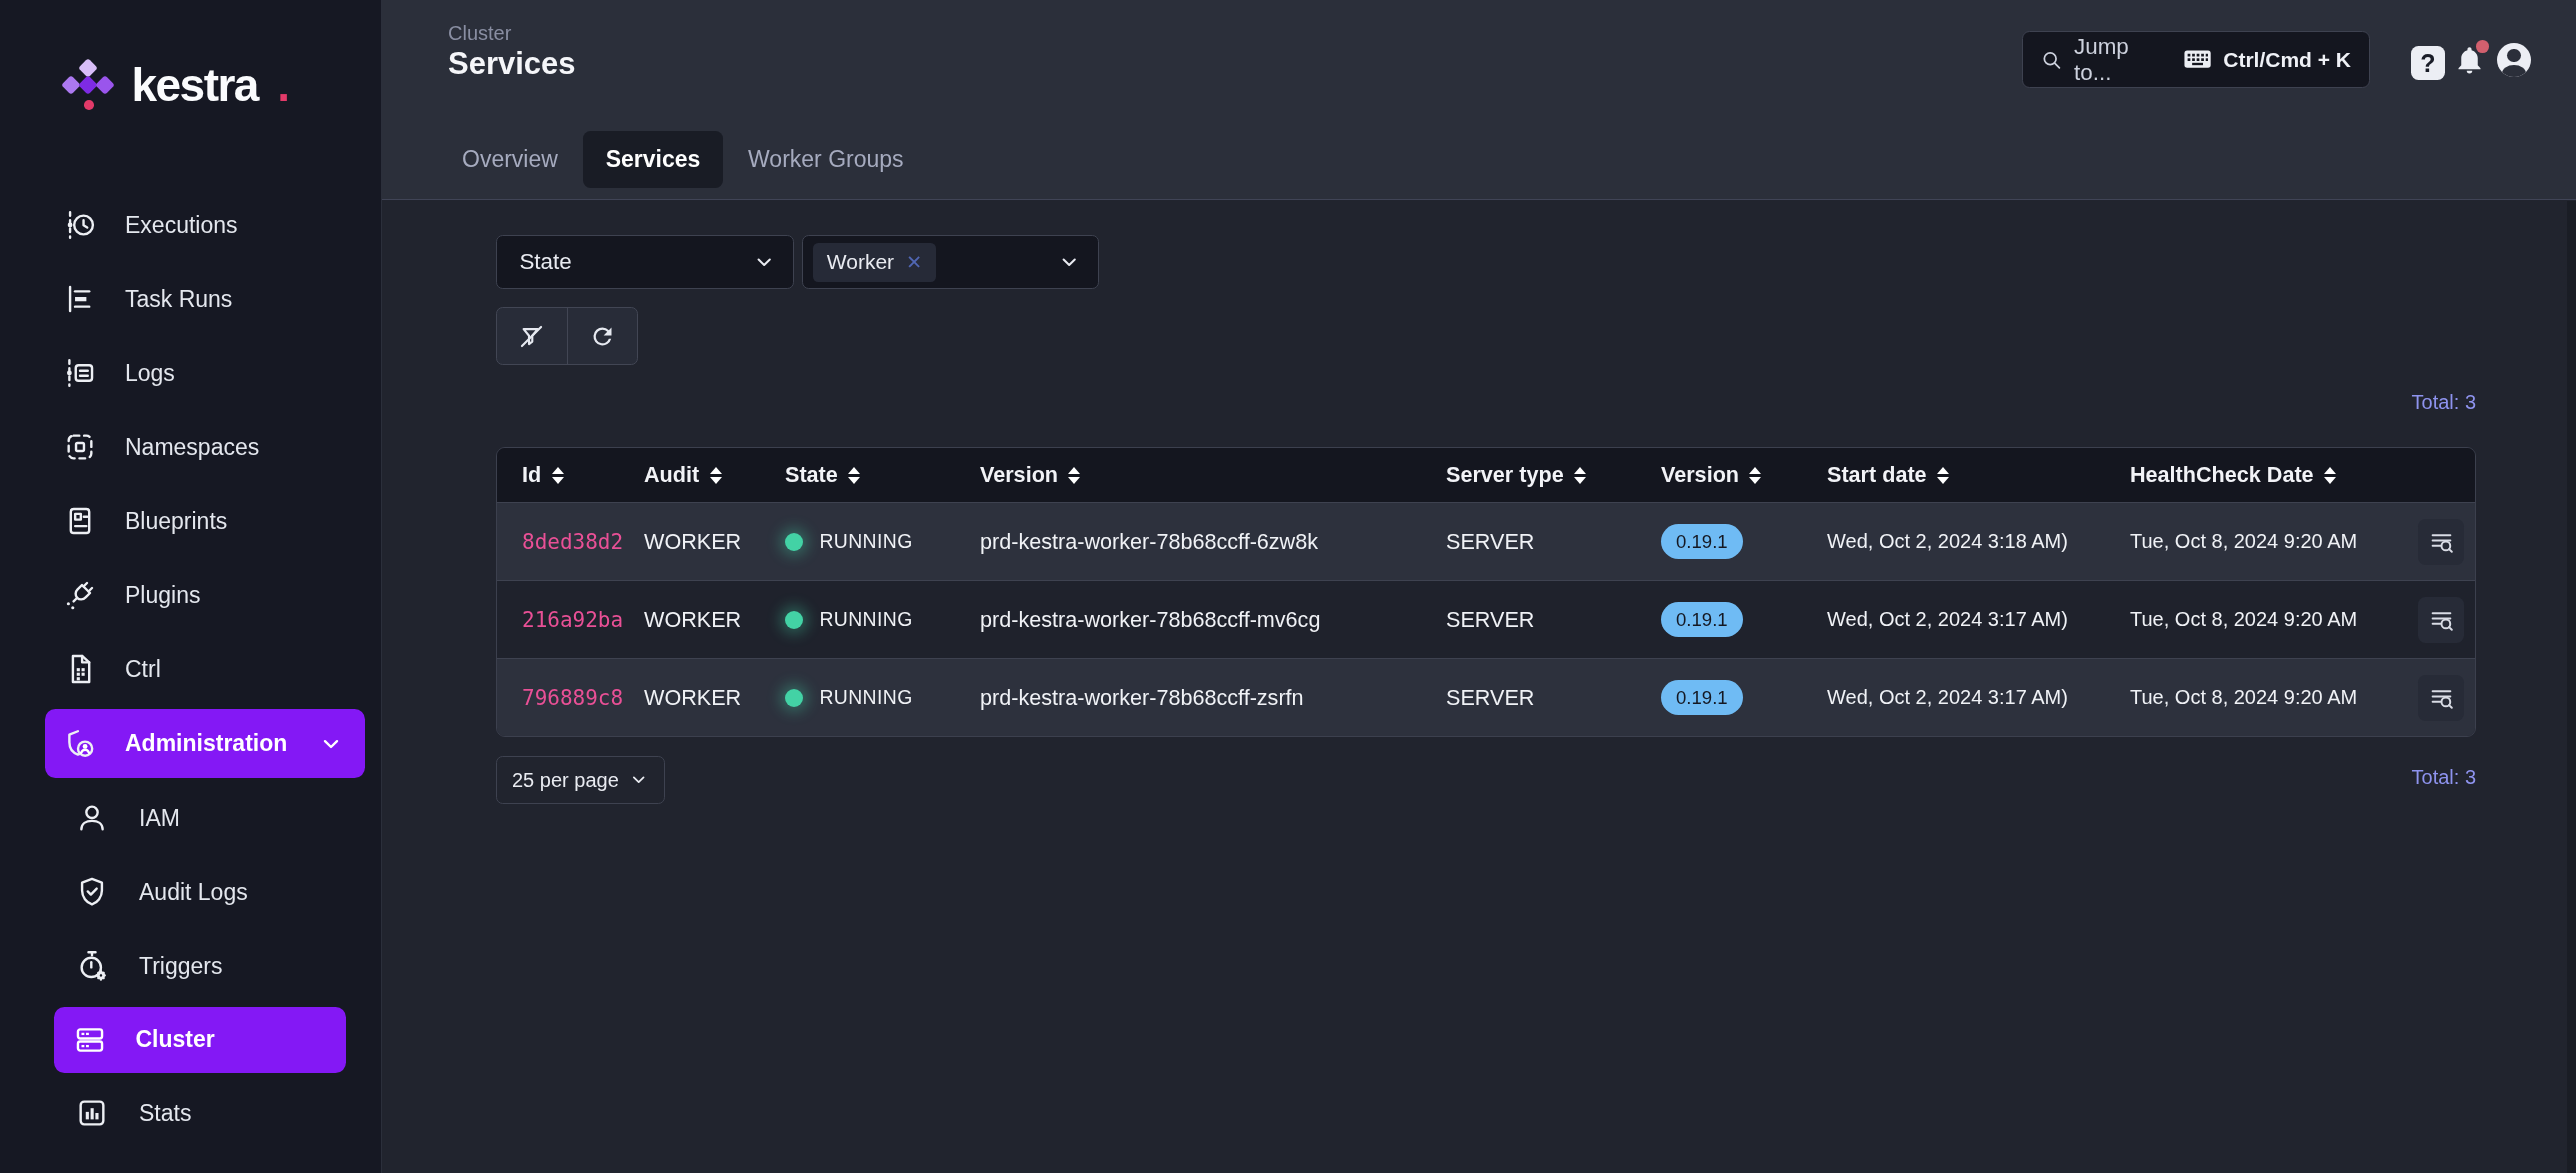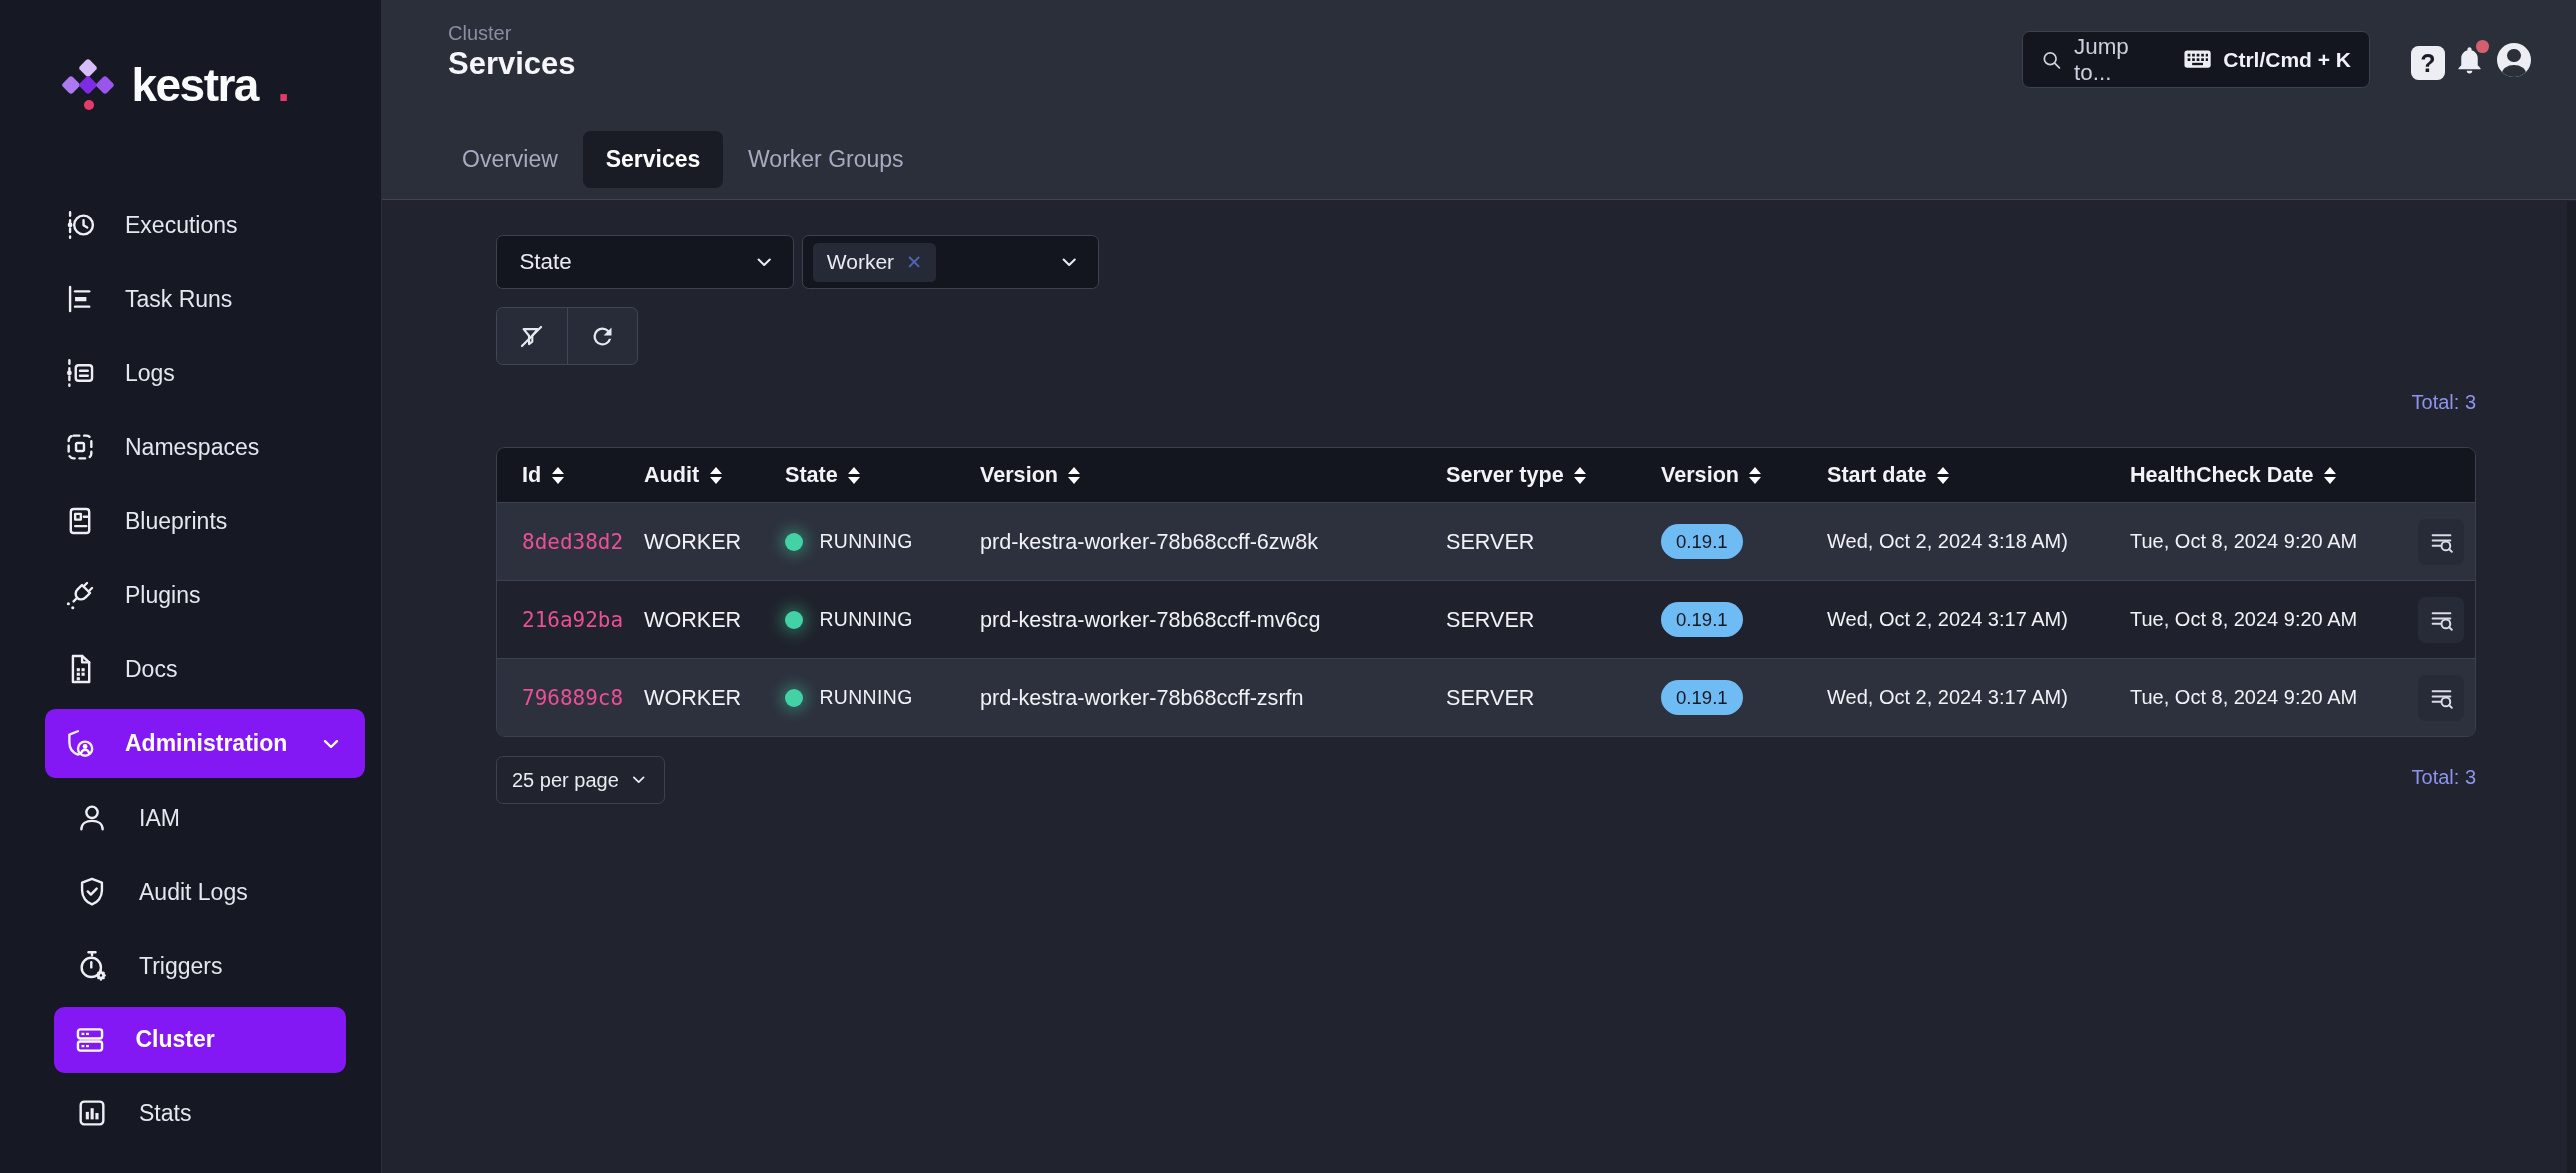--- a/index.html
+++ b/index.html
@@ -169,21 +169,21 @@
     <div class="nav-item">
       <svg viewBox="0 0 24 24">
         <path class="st" d="M7 2.8h6.5l5 4.5v13.9H7z"></path>
         <path class="st" d="M13.5 2.8v4.5h5" stroke-width="1.4"></path>
         <rect class="fl" x="9.7" y="11.4" width="2.2" height="2.2"></rect>
           <rect class="fl" x="13.1" y="11.4" width="2.2" height="2.2"></rect>
         <rect class="fl" x="9.7" y="14.6" width="2.2" height="2.2"></rect>
           <rect class="fl" x="13.1" y="14.6" width="2.2" height="2.2"></rect>
         <rect class="fl" x="9.7" y="17.8" width="2.2" height="2.2"></rect>
       </svg>
-      <span>Docs</span>
+      <span>Ctrl</span>
     </div>
 
     <div class="nav-item active-pill pill-admin">
       <svg viewBox="0 0 24 24">
         <path class="st" d="M10.5 3 4.5 5.4v5.4c0 4.2 2.5 7.4 6 8.7.6-.2 1.2-.5 1.7-.8" stroke="#FFFFFF"></path>
         <path class="st" d="M16.5 3.6l2.9 1.2v4" stroke="#FFFFFF" opacity="0"></path>
         <path class="st" d="M10.5 3l6-0.1" opacity="0"></path>
         <circle class="st" cx="15.6" cy="15.3" r="5" stroke="#FFFFFF"></circle>
         <circle cx="15.6" cy="13.7" r="1.7" fill="#FFFFFF"></circle>
         <path d="M12.8 18.3c.6-1.5 1.6-2.2 2.8-2.2s2.2.7 2.8 2.2" fill="none" stroke="#FFFFFF" stroke-width="1.7" stroke-linecap="round"></path>

